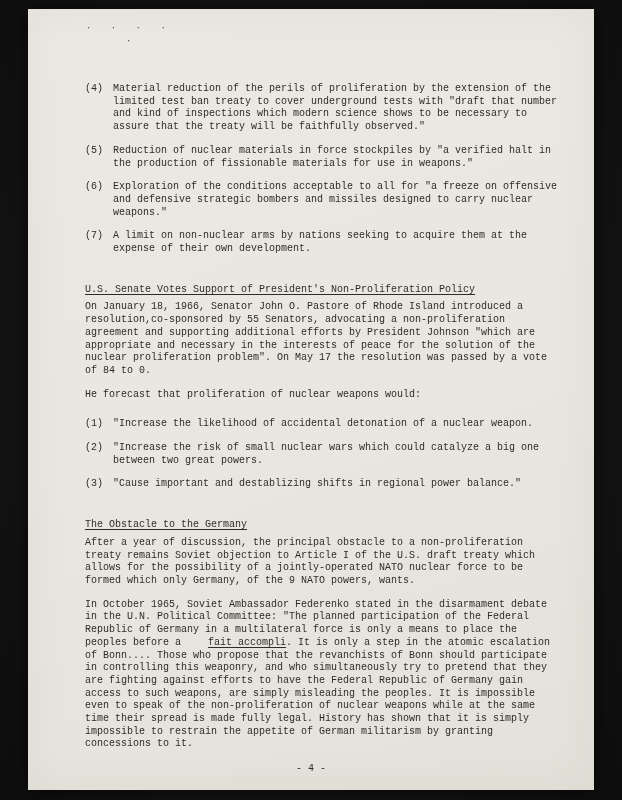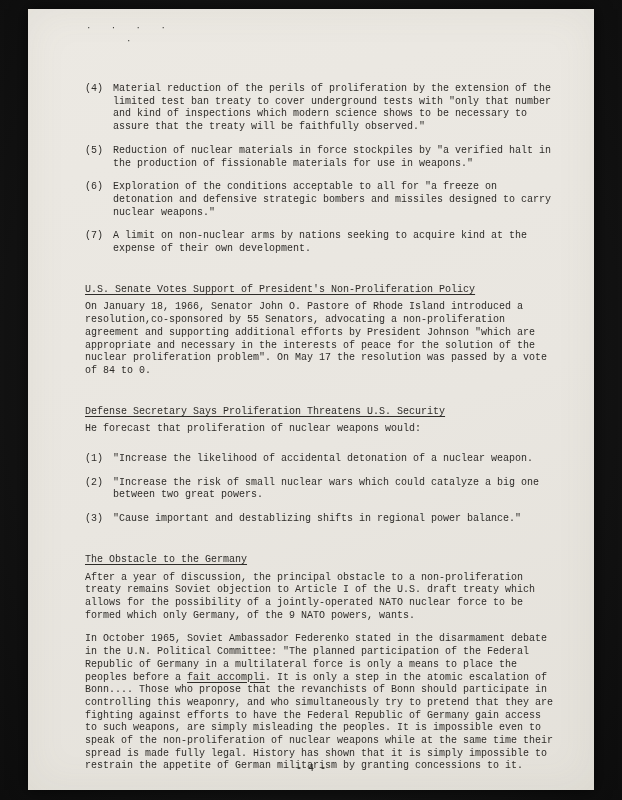--- a/index.html
+++ b/index.html
@@ -70,20 +70,21 @@
   }
   .para {
     margin-bottom: 11px;
   }
   .lead {
     margin-bottom: 17px;
   }
   .u {
     text-decoration: underline;
     text-underline-offset: 2px;
+    margin-left: 21px;
   }
   .page-number {
     position: absolute;
     left: 0;
     bottom: 16px;
     width: 566px;
     text-align: center;
     color: #2e2c29;
     font-size: 10px;
   }
@@ -96,39 +97,38 @@
 
     <div class="marks">
       <span>· · · ·</span>
       <span class="dot2">·</span>
     </div>
 
     <div class="content">
 
       <div class="num-item">
         <span class="num">(4)</span>
-        <span class="itext">Material reduction of the perils of proliferation by the extension of the limited test ban treaty to cover underground tests with "only that number and kind of inspections which modern science shows to be necessary to assure that the treaty will be faithfully observed."</span>
+        <span class="itext">Material reduction of the perils of proliferation by the extension of the limited test ban treaty to cover underground tests with "draft that number and kind of inspections which modern science shows to be necessary to assure that the treaty will be faithfully observed."</span>
       </div>
       <div class="num-item">
         <span class="num">(5)</span>
         <span class="itext">Reduction of nuclear materials in force stockpiles by "a verified halt in the production of fissionable materials for use in weapons."</span>
       </div>
       <div class="num-item">
         <span class="num">(6)</span>
-        <span class="itext">Exploration of the conditions acceptable to all for "a freeze on detonation and defensive strategic bombers and missiles designed to carry nuclear weapons."</span>
+        <span class="itext">Exploration of the conditions acceptable to all for "a freeze on offensive and defensive strategic bombers and missiles designed to carry nuclear weapons."</span>
       </div>
       <div class="num-item">
         <span class="num">(7)</span>
-        <span class="itext">A limit on non-nuclear arms by nations seeking to acquire kind at the expense of their own development.</span>
+        <span class="itext">A limit on non-nuclear arms by nations seeking to acquire them at the expense of their own development.</span>
       </div>
 
       <div class="heading">U.S. Senate Votes Support of President's Non-Proliferation Policy</div>
       <div class="para">On January 18, 1966, Senator John O. Pastore of Rhode Island introduced a resolution,co-sponsored by 55 Senators, advocating a non-proliferation agreement and supporting additional efforts by President Johnson "which are appropriate and necessary in the interests of peace for the solution of the nuclear proliferation problem". On May 17 the resolution was passed by a vote of 84 to 0.</div>
 
-      <div class="heading">Defense Secretary Says Proliferation Threatens U.S. Security</div>
       <div class="lead">He forecast that proliferation of nuclear weapons would:</div>
 
       <div class="num-item">
         <span class="num">(1)</span>
         <span class="itext">"Increase the likelihood of accidental detonation of a nuclear weapon.</span>
       </div>
       <div class="num-item">
         <span class="num">(2)</span>
         <span class="itext">"Increase the risk of small nuclear wars which could catalyze a big one between two great powers.</span>
       </div>

